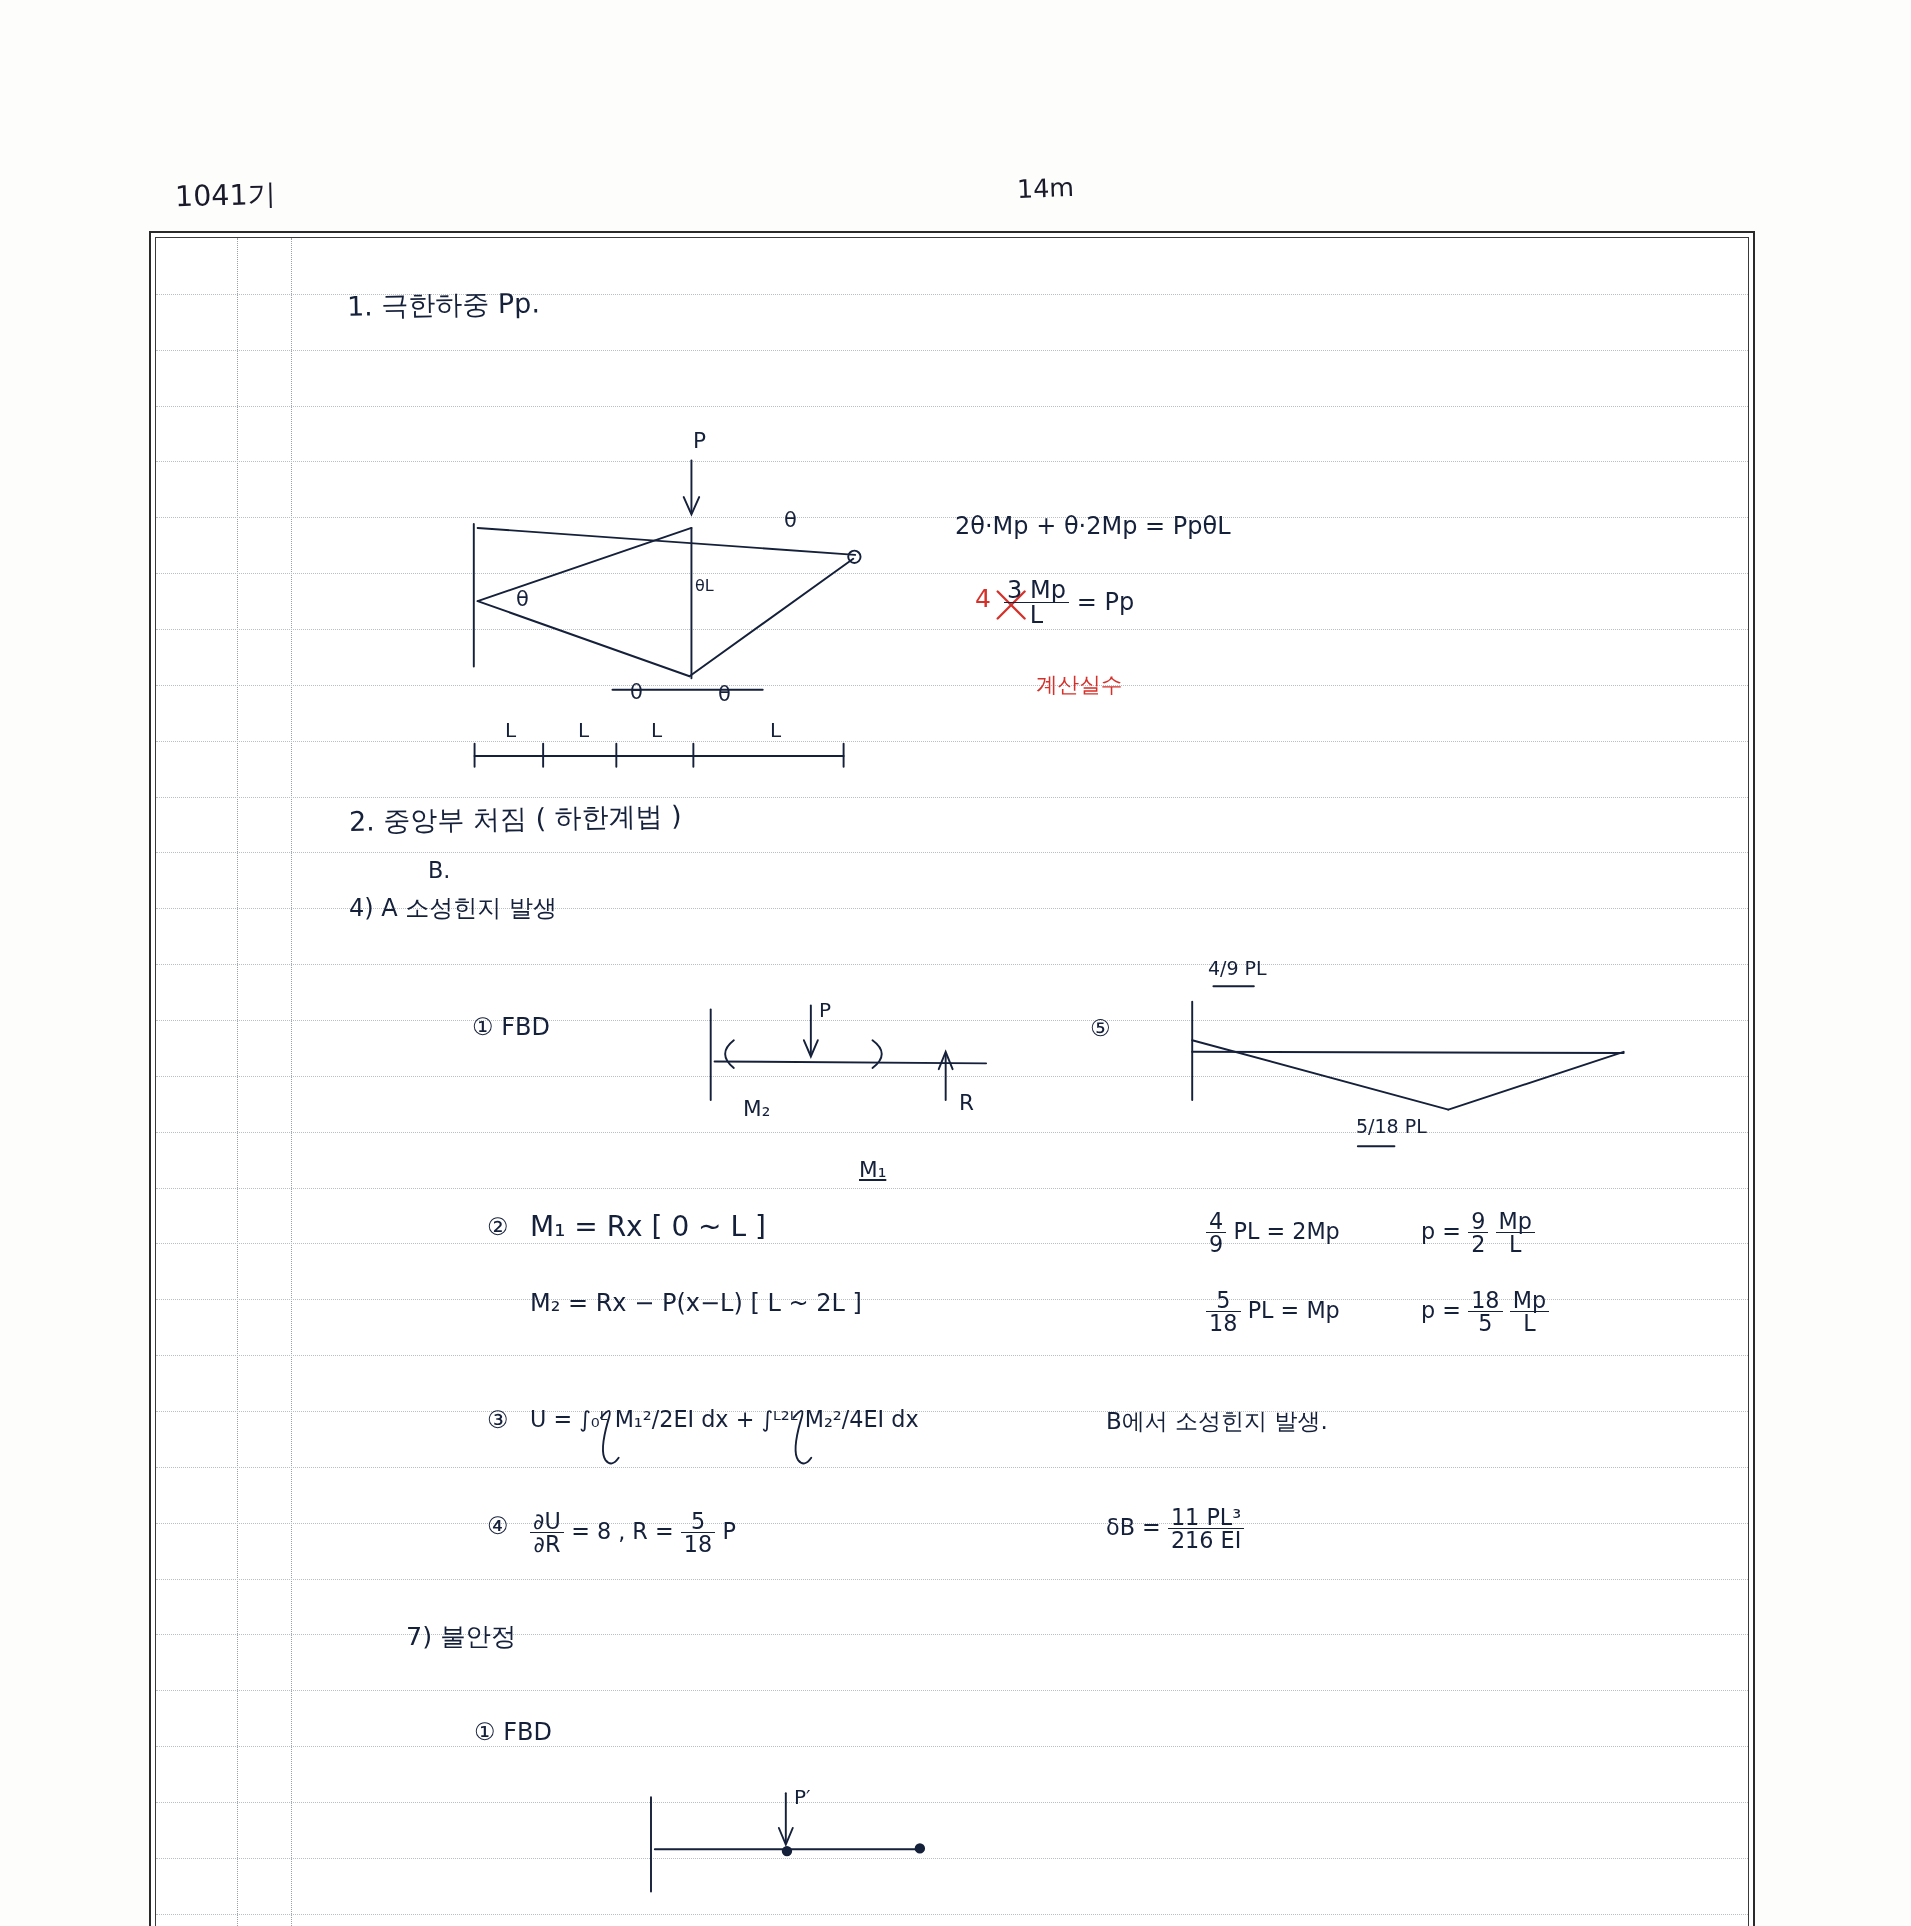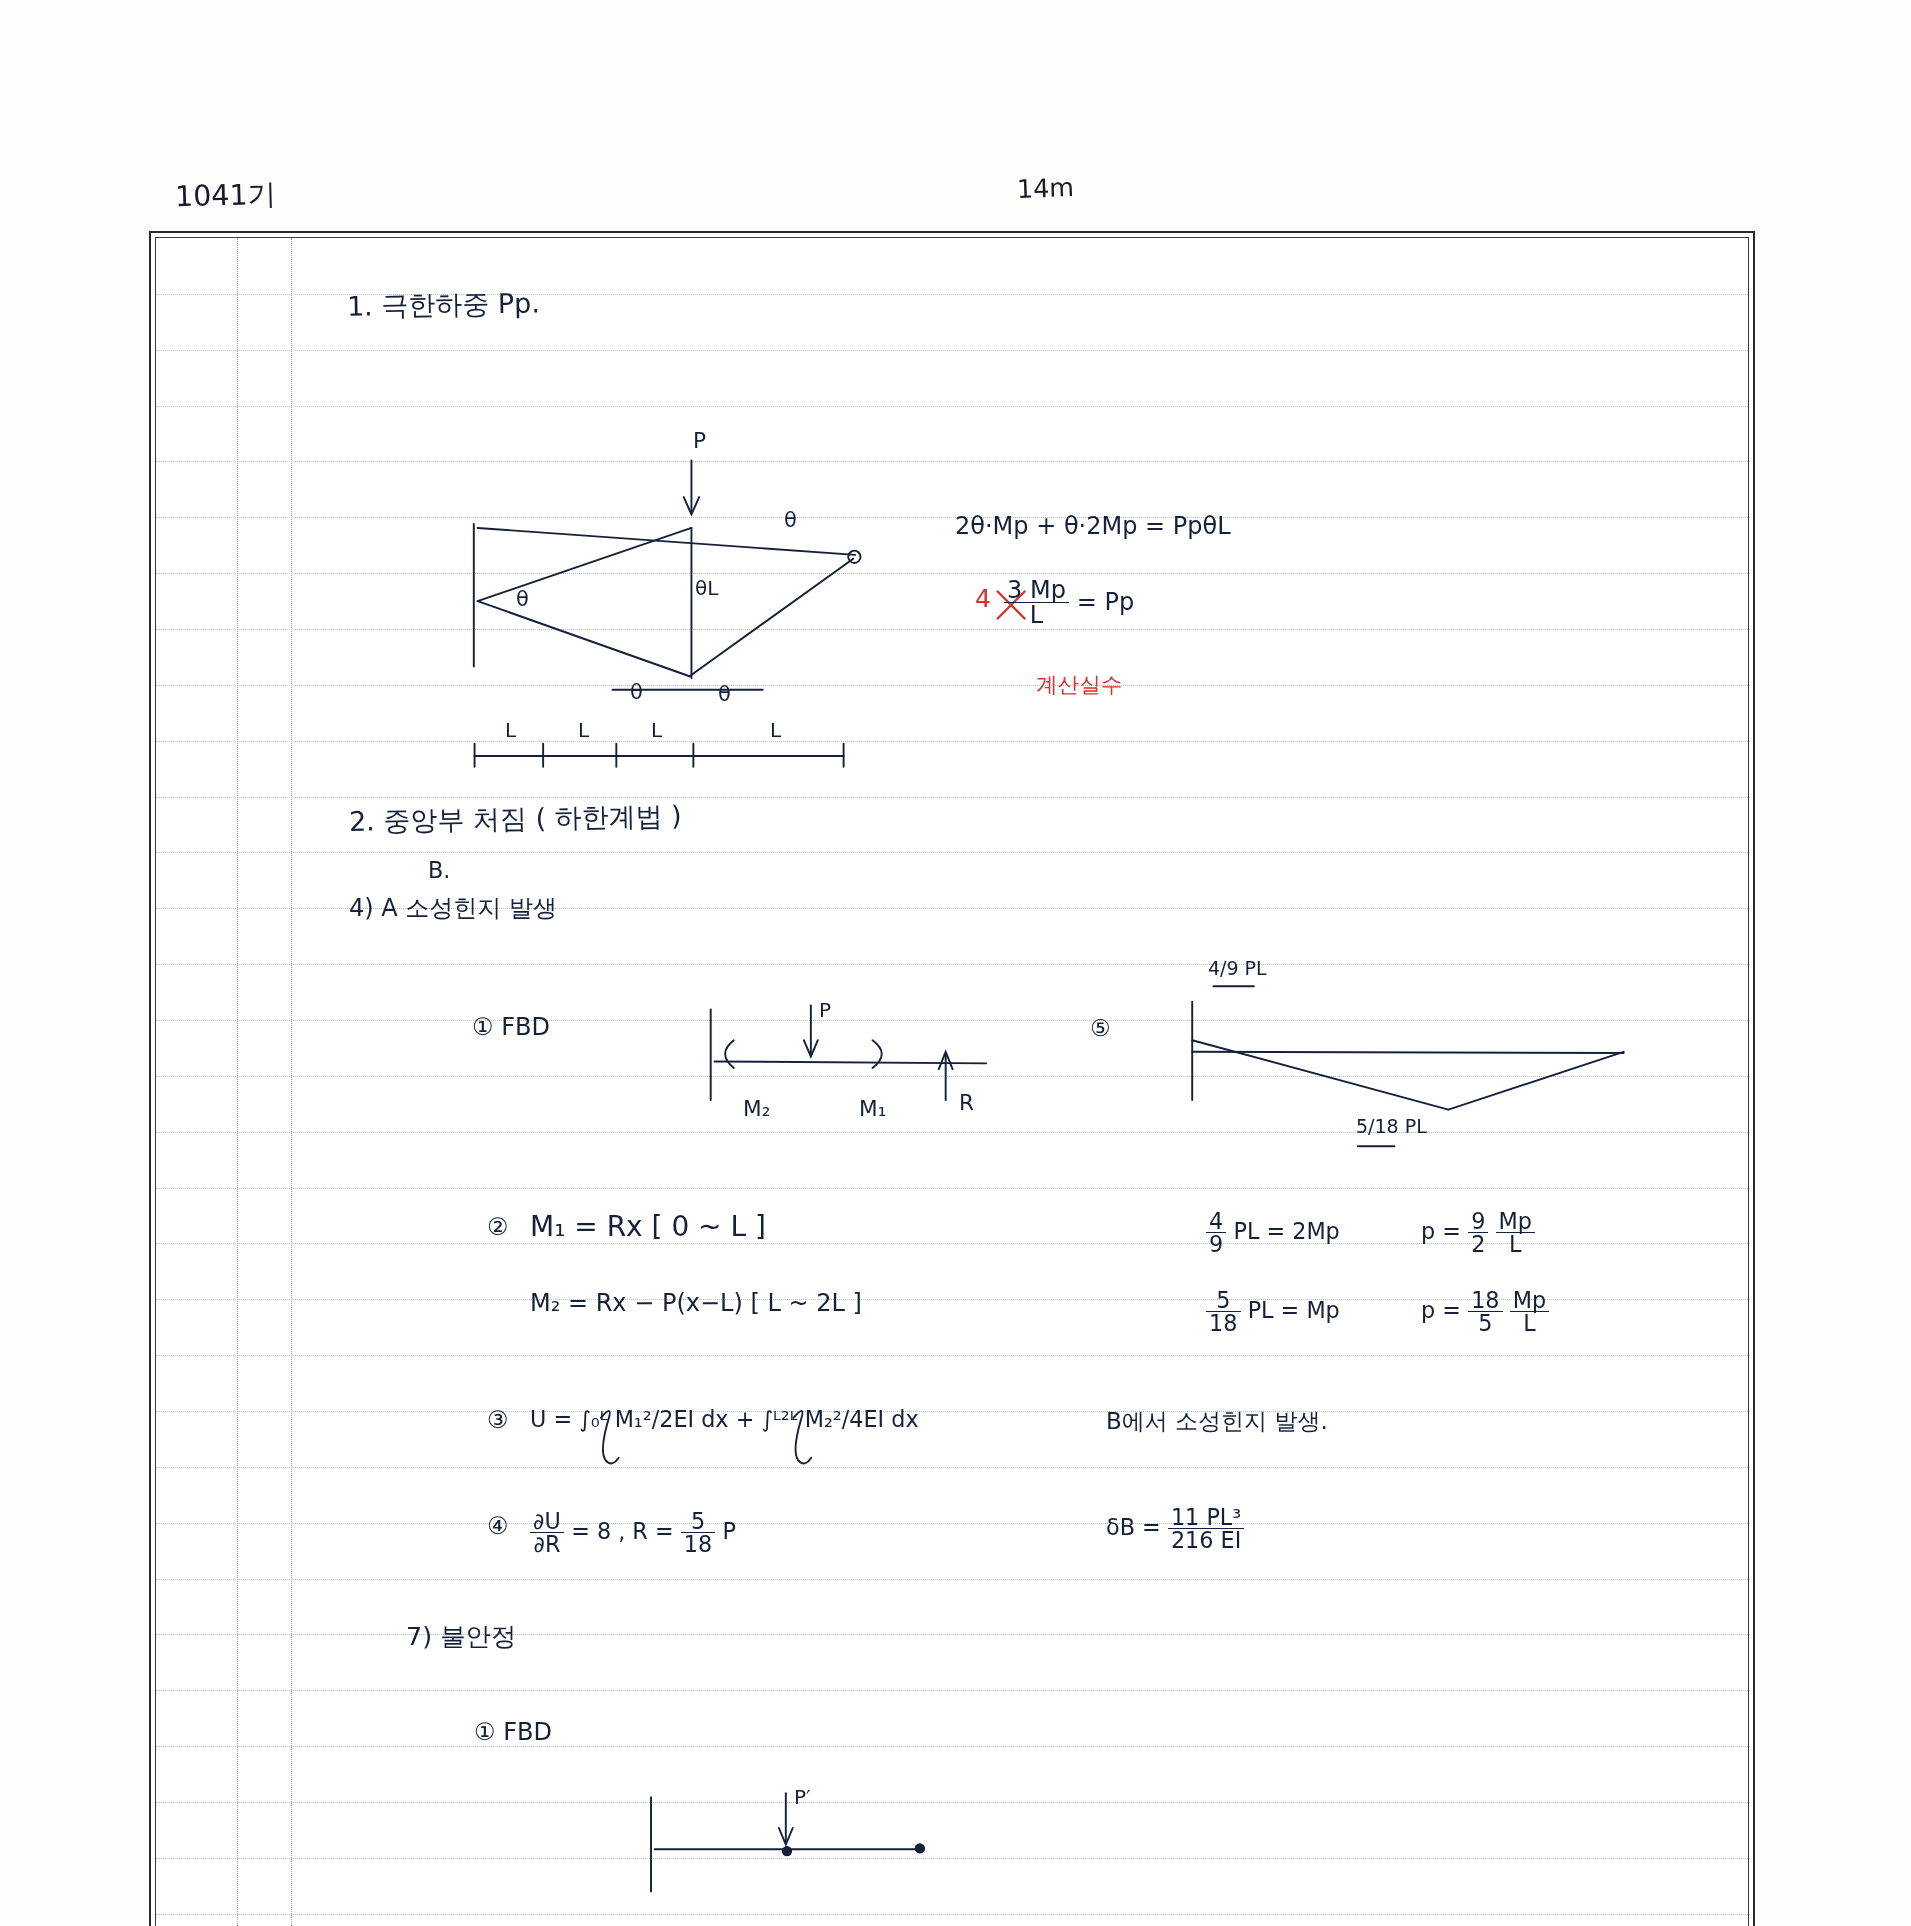--- a/index.html
+++ b/index.html
@@ -171,21 +171,21 @@
   </svg>
 
   <div id="ink-text">
     <div class="ink" style="left:347px;top:291px;font-size:27px;transform:rotate(-1deg);">1. 극한하중 Pp.</div>
 
     <div class="ink" style="left:693px;top:430px;font-size:21.6px;">P</div>
     <div class="ink" style="left:516px;top:589px;font-size:21px;">θ</div>
     <div class="ink" style="left:784px;top:510px;font-size:21px;">θ</div>
     <div class="ink" style="left:630px;top:682px;font-size:21px;">θ</div>
     <div class="ink" style="left:718px;top:684px;font-size:21px;">θ</div>
-    <div class="ink" style="left:695px;top:578px;font-size:20px;">θL</div>
+    <div class="ink" style="left:695px;top:578px;font-size:16px;">θL</div>
 
     <div class="ink" style="left:505px;top:720px;font-size:20px;">L</div>
     <div class="ink" style="left:578px;top:720px;font-size:20px;">L</div>
     <div class="ink" style="left:651px;top:720px;font-size:20px;">L</div>
     <div class="ink" style="left:770px;top:720px;font-size:20px;">L</div>
 
     <div class="ink" style="left:955px;top:514px;font-size:24px;">2θ·Mp + θ·2Mp  =  PpθL</div>
 
     <div class="ink red" style="left:975px;top:586px;font-size:25px;">4</div>
     <div class="ink" style="left:1004px;top:578px;font-size:24px;">
@@ -194,21 +194,21 @@
     </div>
     <div class="ink red" style="left:1036px;top:674px;font-size:21.6px;">계산실수</div>
 
     <div class="ink" style="left:349px;top:805px;font-size:27px;transform:rotate(-1deg);">2. 중앙부 처짐 ( 하한계법 )</div>
     <div class="ink" style="left:428px;top:859px;font-size:22.3px;">B.</div>
     <div class="ink" style="left:349px;top:896px;font-size:24px;">4) A 소성힌지 발생</div>
 
     <div class="ink" style="left:472px;top:1015px;font-size:24px;">① FBD</div>
     <div class="ink" style="left:819px;top:1000px;font-size:20px;">P</div>
     <div class="ink" style="left:743px;top:1098px;font-size:21.6px;">M₂</div>
-    <div class="ink" style="left:859px;top:1098px;font-size:21.6px;">M₁</div>
+    <div class="ink" style="left:859px;top:1159px;font-size:21.6px;text-decoration:underline;">M₁</div>
     <div class="ink" style="left:959px;top:1092px;font-size:21.6px;">R</div>
 
     <div class="ink" style="left:1090px;top:1017px;font-size:23px;">⑤</div>
     <div class="ink" style="left:1208px;top:959px;font-size:19px;">4/9 PL</div>
     <div class="ink" style="left:1356px;top:1117px;font-size:19px;">5/18 PL</div>
 
     <div class="ink" style="left:487px;top:1215px;font-size:24px;">②</div>
     <div class="ink" style="left:530px;top:1213px;font-size:28px;">M₁ = Rx   [ 0 ~ L ]</div>
     <div class="ink" style="left:530px;top:1291px;font-size:24px;">M₂ = Rx − P(x−L)   [ L ~ 2L ]</div>
 

